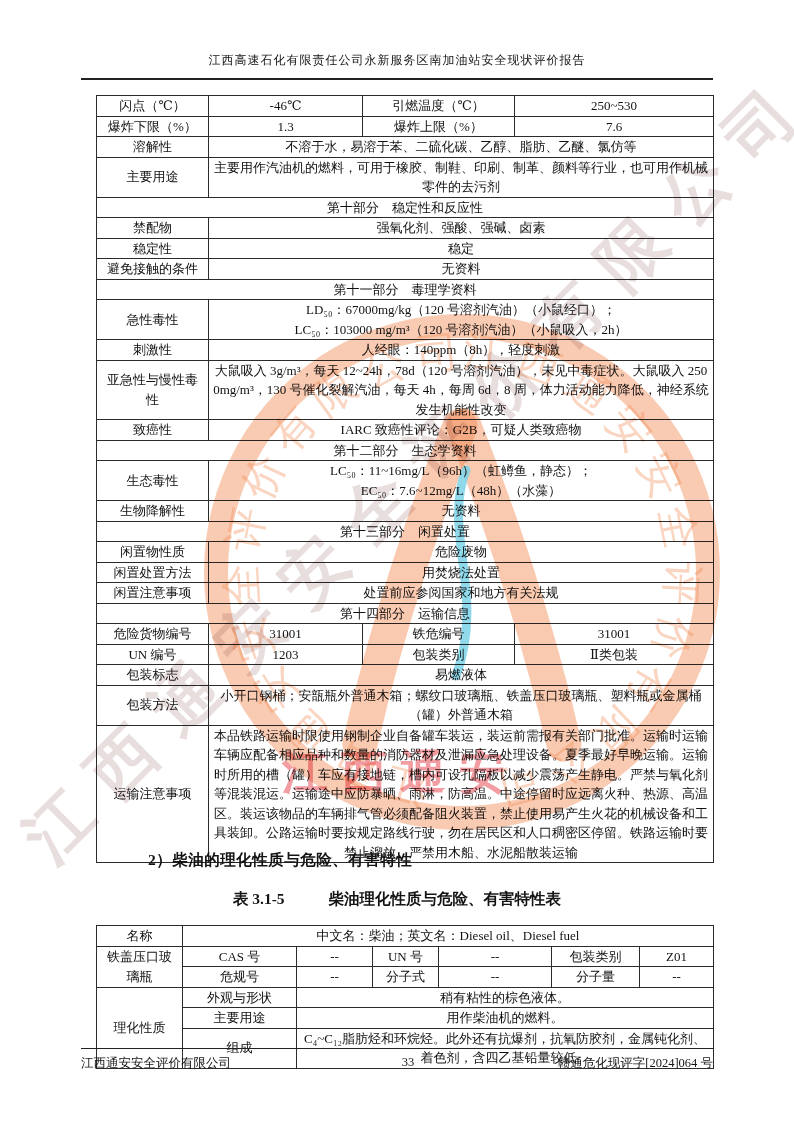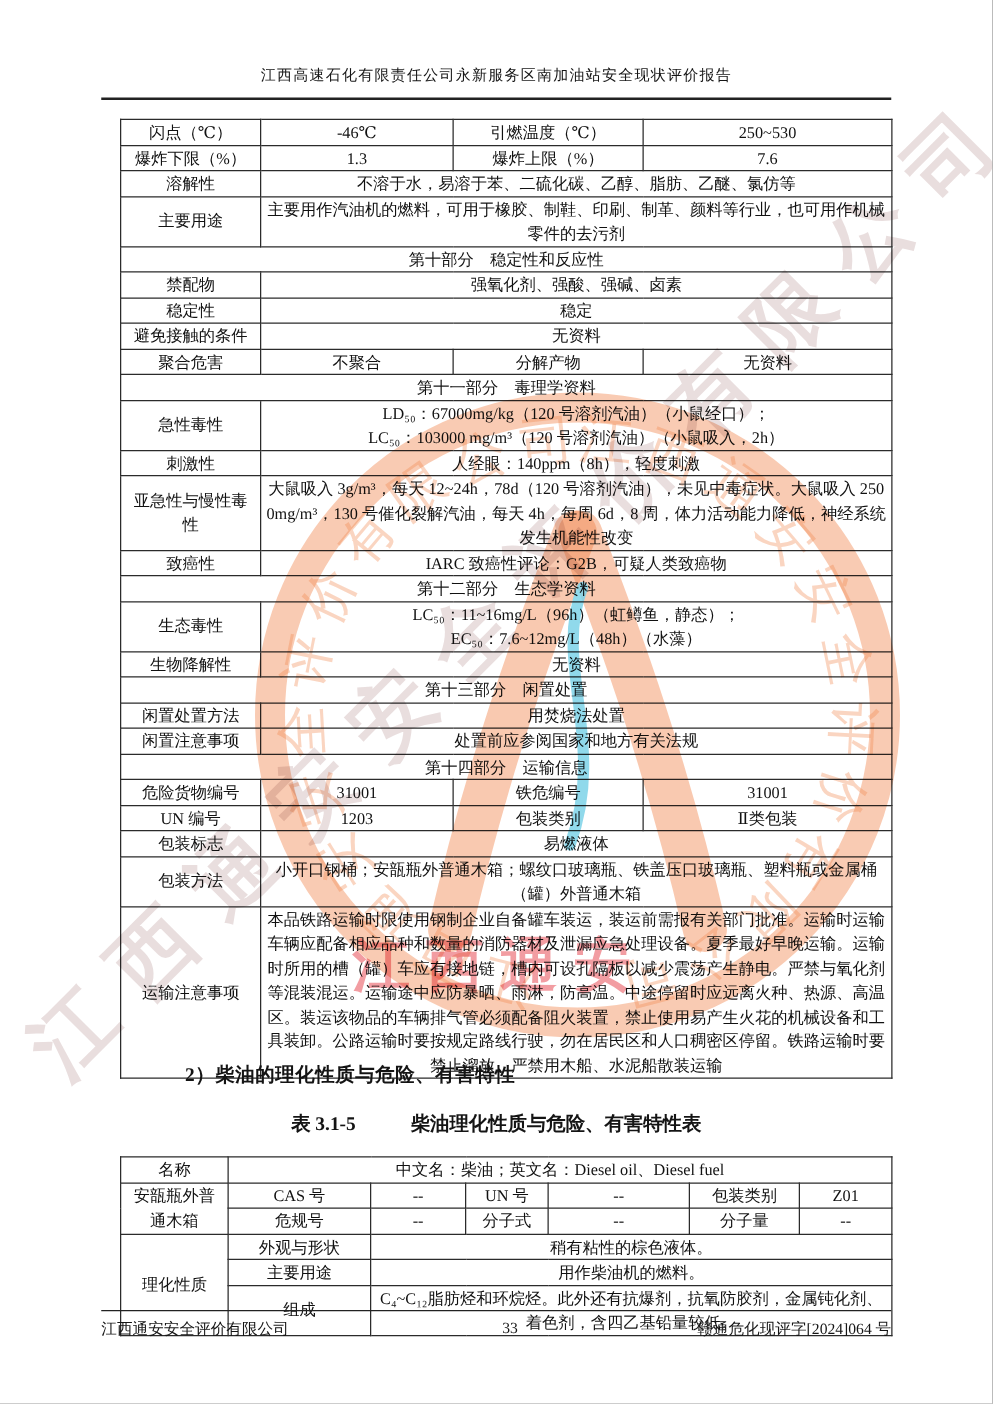--- a/index.html
+++ b/index.html
@@ -111,26 +111,20 @@
           </tr>
           <tr>
             <td>稳定性</td>
             <td colspan="3">稳定</td>
           </tr>
           <tr>
             <td>避免接触的条件</td>
             <td colspan="3">无资料</td>
           </tr>
           <tr>
-            <td>聚合危害</td>
-            <td>不聚合</td>
-            <td>分解产物</td>
-            <td>无资料</td>
-          </tr>
-          <tr>
             <td colspan="4" class="section">第十一部分　毒理学资料</td>
           </tr>
           <tr>
             <td>急性毒性</td>
             <td colspan="3" class="pre">LD₅₀：67000mg/kg（120 号溶剂汽油）（小鼠经口）；
 LC₅₀：103000 mg/m³（120 号溶剂汽油）（小鼠吸入，2h）</td>
           </tr>
           <tr>
             <td>刺激性</td>
             <td colspan="3">人经眼：140ppm（8h），轻度刺激</td>
@@ -150,20 +144,24 @@
             <td>生态毒性</td>
             <td colspan="3" class="pre">LC₅₀：11~16mg/L（96h）（虹鳟鱼，静态）；
 EC₅₀：7.6~12mg/L（48h）（水藻）</td>
           </tr>
           <tr>
             <td>生物降解性</td>
             <td colspan="3">无资料</td>
           </tr>
           <tr>
             <td colspan="4" class="section">第十三部分　闲置处置</td>
+          </tr>
+          <tr>
+            <td>闲置物性质</td>
+            <td colspan="3">危险废物</td>
           </tr>
           <tr>
             <td>闲置处置方法</td>
             <td colspan="3">用焚烧法处置</td>
           </tr>
           <tr>
             <td>闲置注意事项</td>
             <td colspan="3">处置前应参阅国家和地方有关法规</td>
           </tr>
           <tr>
@@ -211,21 +209,21 @@
           <col style="width: 113px;">
           <col style="width: 88px;">
           <col style="width: 74px;">
         </colgroup>
       <tbody id="diesel-body">
           <tr>
             <td>名称</td>
             <td colspan="6">中文名：柴油；英文名：Diesel oil、Diesel fuel</td>
           </tr>
           <tr>
-            <td rowspan="2">安瓿瓶外普通木箱</td>
+            <td rowspan="2">铁盖压口玻璃瓶</td>
             <td>CAS 号</td>
             <td>--</td>
             <td>UN 号</td>
             <td>--</td>
             <td>包装类别</td>
             <td>Z01</td>
           </tr>
           <tr>
             <td>危规号</td>
             <td>--</td>

